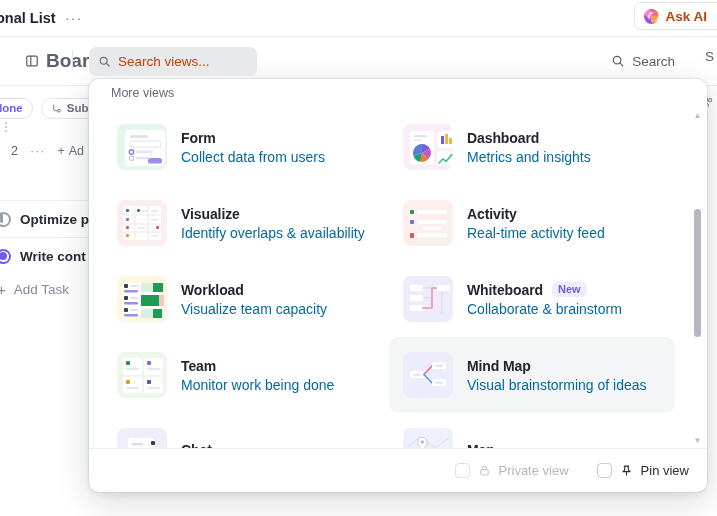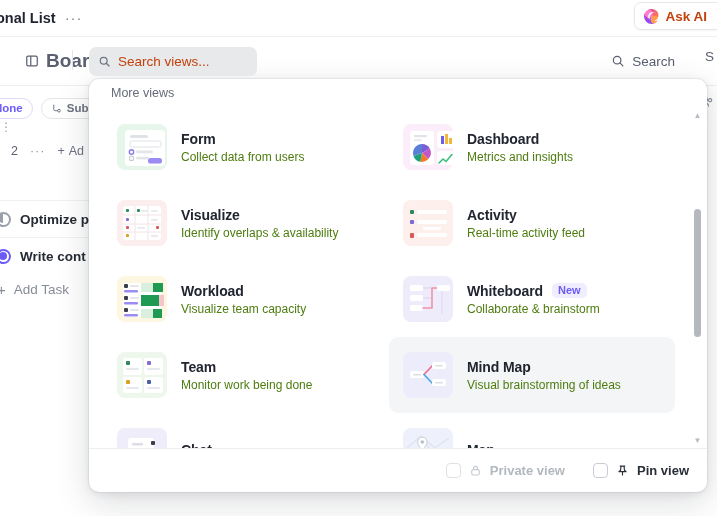--- a/index.html
+++ b/index.html
@@ -168,21 +168,21 @@
   }
   .vcard.active { background:#f4f5f7; }
   .vtext { display:flex; flex-direction:column; gap:3px; min-width:0; }
   .vtitle-row { display:flex; align-items:center; gap:9px; }
   .vtitle { font-size:14px; font-weight:700; color:#21252f; letter-spacing:-.1px; }
   .badge-new {
     font-size:11px; font-weight:700; color:#6b5cf6;
     background:#f0eefe; border-radius:5px; padding:2px 6px 2.5px;
     line-height:1;
   }
-  .vdesc { font-size:12px; color:#4d7c0f; }
+  .vdesc { font-size:14px; color:#0369a1; }
 
   .thumb { width:54px; height:50px; border-radius:9px; flex:none; position:relative; overflow:hidden; }
 
   
   .mscroll {
     position:absolute; right:5px; top:0; width:9px; height:100%;
   }
   .mscroll .arw { position:absolute; left:0; width:9px; height:10px; color:#b7bbc3; font-size:8px; text-align:center; line-height:10px; }
   .mscroll .arw.up { top:2px; }
   .mscroll .arw.dn { bottom:2px; }
@@ -196,21 +196,21 @@
     display:flex; align-items:center; justify-content:flex-end;
     gap:0; padding-right:18px;
   }
   .foot-opt { display:flex; align-items:center; gap:8px; cursor:pointer; }
   .foot-opt + .foot-opt { margin-left:28px; }
   .cbox {
     width:15px; height:15px; border-radius:4px; flex:none;
     border:1.5px solid #c9ccd3; background:#fff;
   }
   .cbox.dim { border-color:#dfe1e6; }
-  .foot-lbl { font-size:13px; font-weight:700; color:#2a2e38;text-align:center; }
+  .foot-lbl { font-size:13px; font-weight:400; color:#2a2e38;text-align:center; }
   .foot-lbl.dim { color:#b3b7bf; }
   .foot-ico { display:flex; align-items:center; }
 
   svg { display:block; }
 </style>
 </head>
 <body>
 
 <div id="app">
 

